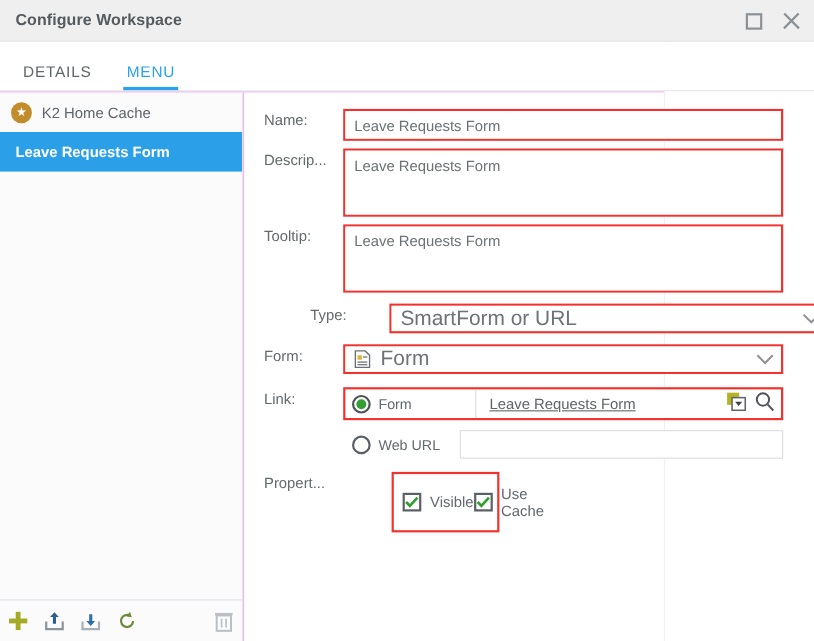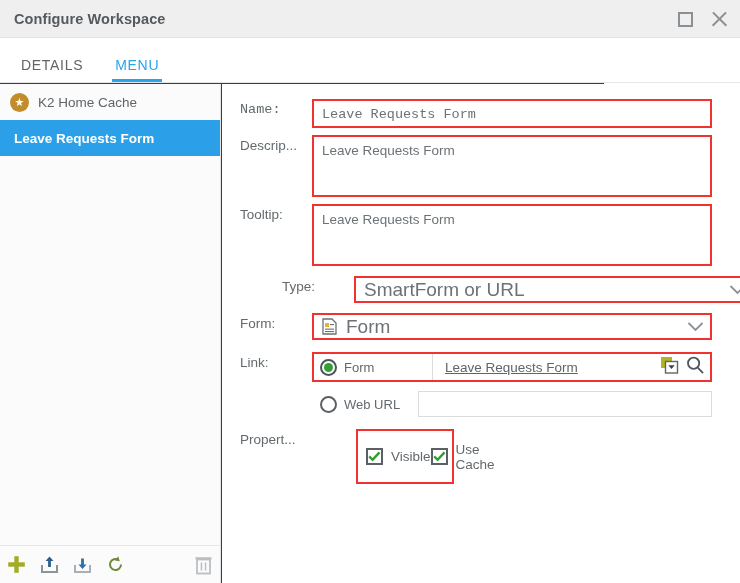--- a/index.html
+++ b/index.html
@@ -6,21 +6,21 @@
   html, body {
     margin: 0; padding: 0;
     width: 740px; height: 583px;
     background: #ffffff;
     font-family: "Liberation Sans", sans-serif;
     overflow: hidden;
   }
   #app {
     position: relative;
     width: 604px; height: 583px;
-    background: #0c4a6e;
+    background: #f0abfc;
   }
 
   
   .titlebar {
     position: absolute; left: 0; top: 0; width: 740px; height: 38px;
     background: #efefef;
     border-bottom: 1px solid #e2e2e2;
     display: flex; align-items: center;
   }
   .titlebar-title {
@@ -246,21 +246,21 @@
         <rect x="3" y="4.5" width="13" height="14" fill="none" stroke="#b9bfc3" stroke-width="1.8"></rect>
         <rect x="1.5" y="2.2" width="16" height="2.2" fill="#b9bfc3"></rect>
         <rect x="6.7" y="7.5" width="1.5" height="8" fill="#b9bfc3"></rect>
         <rect x="10.8" y="7.5" width="1.5" height="8" fill="#b9bfc3"></rect>
       </svg>
     </div>
   </div>
 
   <div class="form">
 
-    <div class="row" style="left:18px; top:15px; width:492px;font-family:Liberation Mono, monospace;">
+    <div class="row" style="left:18px; top:15px; width:492px;">
       <div class="lbl">Name:</div>
       <div class="hl" style="width:400px; height:29px;">
         <div class="txtfield" style="height:25px;">Leave Requests Form</div>
       </div>
     </div>
 
     <div class="row" style="left:18px; top:51px; width:492px;">
       <div class="lbl">Descrip...</div>
       <div class="hl" style="width:400px; height:62px;">
         <div class="txtfield" style="height:58px;">Leave Requests Form</div>

